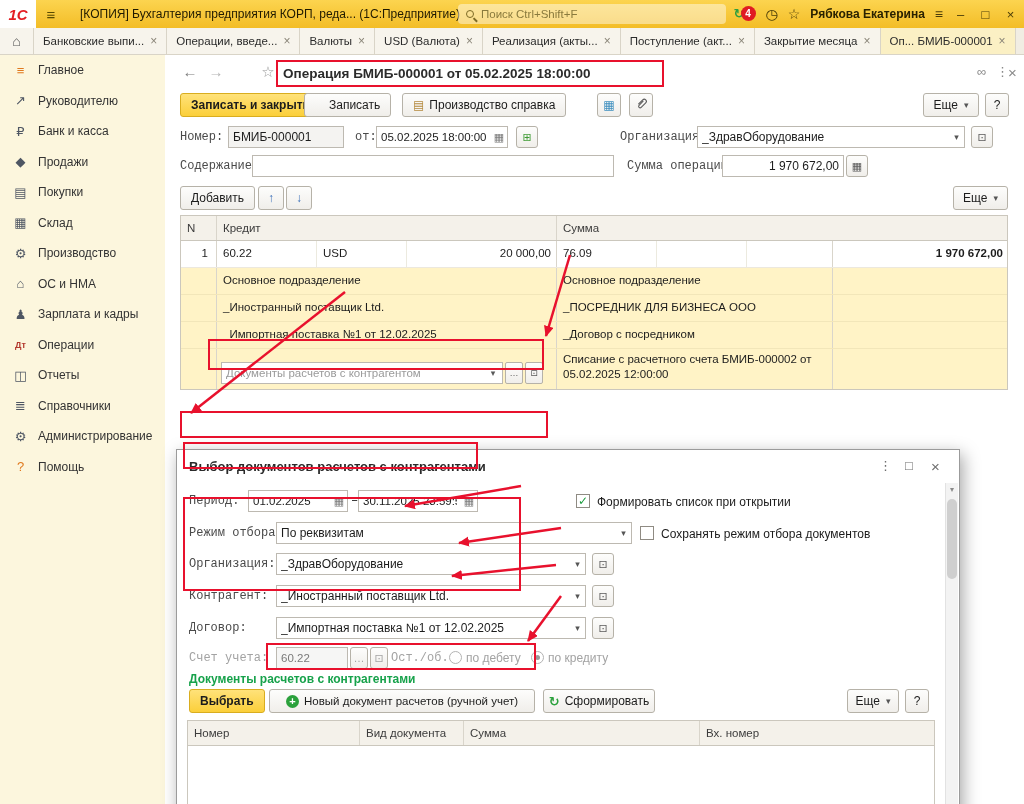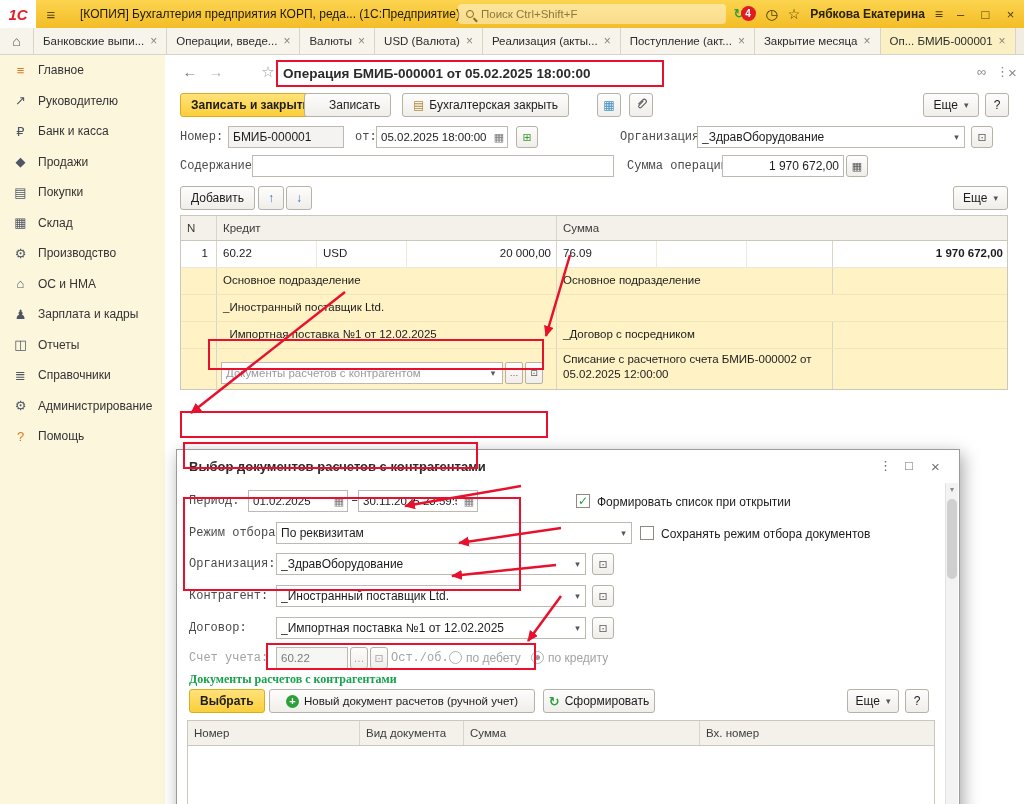--- a/index.html
+++ b/index.html
@@ -209,20 +209,24 @@
       </div>
     <div class="sb-item">
         <span class="sb-ic">⌂</span>
         <span class="sb-label">ОС и НМА</span>
       </div>
     <div class="sb-item">
         <span class="sb-ic">♟</span>
         <span class="sb-label">Зарплата и кадры</span>
       </div>
     <div class="sb-item">
+        <span class="sb-ic red">Дт</span>
+        <span class="sb-label">Операции</span>
+      </div>
+    <div class="sb-item">
         <span class="sb-ic">◫</span>
         <span class="sb-label">Отчеты</span>
       </div>
     <div class="sb-item">
         <span class="sb-ic">≣</span>
         <span class="sb-label">Справочники</span>
       </div>
     <div class="sb-item">
         <span class="sb-ic">⚙</span>
         <span class="sb-label">Администрирование</span>
@@ -244,21 +248,21 @@
     <span class="hdr-ic" style="left:843px;font-size:15px;">×</span>
 
     <button class="btn btn-yellow" style="left:15px;top:38px;">
         <span>Записать и закрыть</span>
       </button>
     <button class="btn" style="left:139px;top:38px;padding-left:24px;">
         <span>Записать</span>
       </button>
     <button class="btn" style="left:237px;top:38px;">
         <span style="color:#b58a3f;font-size:12px;">▤</span>
-        <span>Бухгалтерская закрыть</span>
+        <span>Производство справка</span>
       </button>
     <button class="btn iconbtn" style="left:432px;top:38px;color:#3f8fbf;">
         <span>▦</span>
       </button>
     <button class="btn iconbtn" style="left:464px;top:38px;">
         <span><svg width="13" height="13" viewBox="0 0 16 16">
             <path d="M4.5 8.5 L9.5 3.5 a2.6 2.6 0 0 1 3.7 3.7 L7.6 12.8 a1.8 1.8 0 0 1 -2.6 -2.6 L10 5.2" fill="none" stroke="#5a5a5a" stroke-width="1.3" stroke-linecap="round"></path>
           </svg></span>
       </button>
     <button class="btn" style="left:758px;top:38px;width:56px;">
@@ -332,20 +336,21 @@
       </div>
       <div class="t-row t-an">
         <div></div>
         <div>Основное подразделение</div>
         <div>Основное подразделение</div>
         <div></div>
       </div>
       <div class="t-row t-an">
         <div></div>
         <div>_Иностранный поставщик Ltd.</div>
+        <div>_ПОСРЕДНИК ДЛЯ БИЗНЕСА ООО</div>
         <div></div>
       </div>
       <div class="t-row t-an">
         <div></div>
         <div>_Импортная поставка №1 от 12.02.2025</div>
         <div>_Договор с посредником</div>
         <div></div>
       </div>
       <div class="t-row t-last">
         <div></div>
@@ -429,21 +434,21 @@
         </span>
       <span class="sq-btn" style="left:193px;top:197px;width:18px;color:#a3a3a3;">
           <span>⊡</span>
         </span>
       <span class="lbl lbl-dis" style="left:214px;top:197px;">Ост./об.:</span>
       <span class="rad" style="left:272px;top:201px;"></span>
       <span class="cb-lbl" style="left:289px;top:200px;color:#a3a3a3;">по дебету</span>
       <span class="rad sel" style="left:354px;top:201px;"></span>
       <span class="cb-lbl" style="left:371px;top:200px;color:#a3a3a3;">по кредиту</span>
 
-      <span class="sect-title" style="left:12px;top:222px;font-family:Liberation Serif, serif;">Документы расчетов с контрагентами</span>
+      <span class="sect-title" style="left:12px;top:222px;">Документы расчетов с контрагентами</span>
 
       <button class="btn btn-yellow" style="left:12px;top:239px;">
           <span>Выбрать</span>
         </button>
       <button class="btn" style="left:92px;top:239px;width:266px;font-size:11.5px;padding:0 8px;">
           <span class="plus-ic">+</span>
           <span>Новый документ расчетов (ручной учет)</span>
         </button>
       <button class="btn" style="left:366px;top:239px;width:112px;">
           <span class="refr-ic">↻</span>

